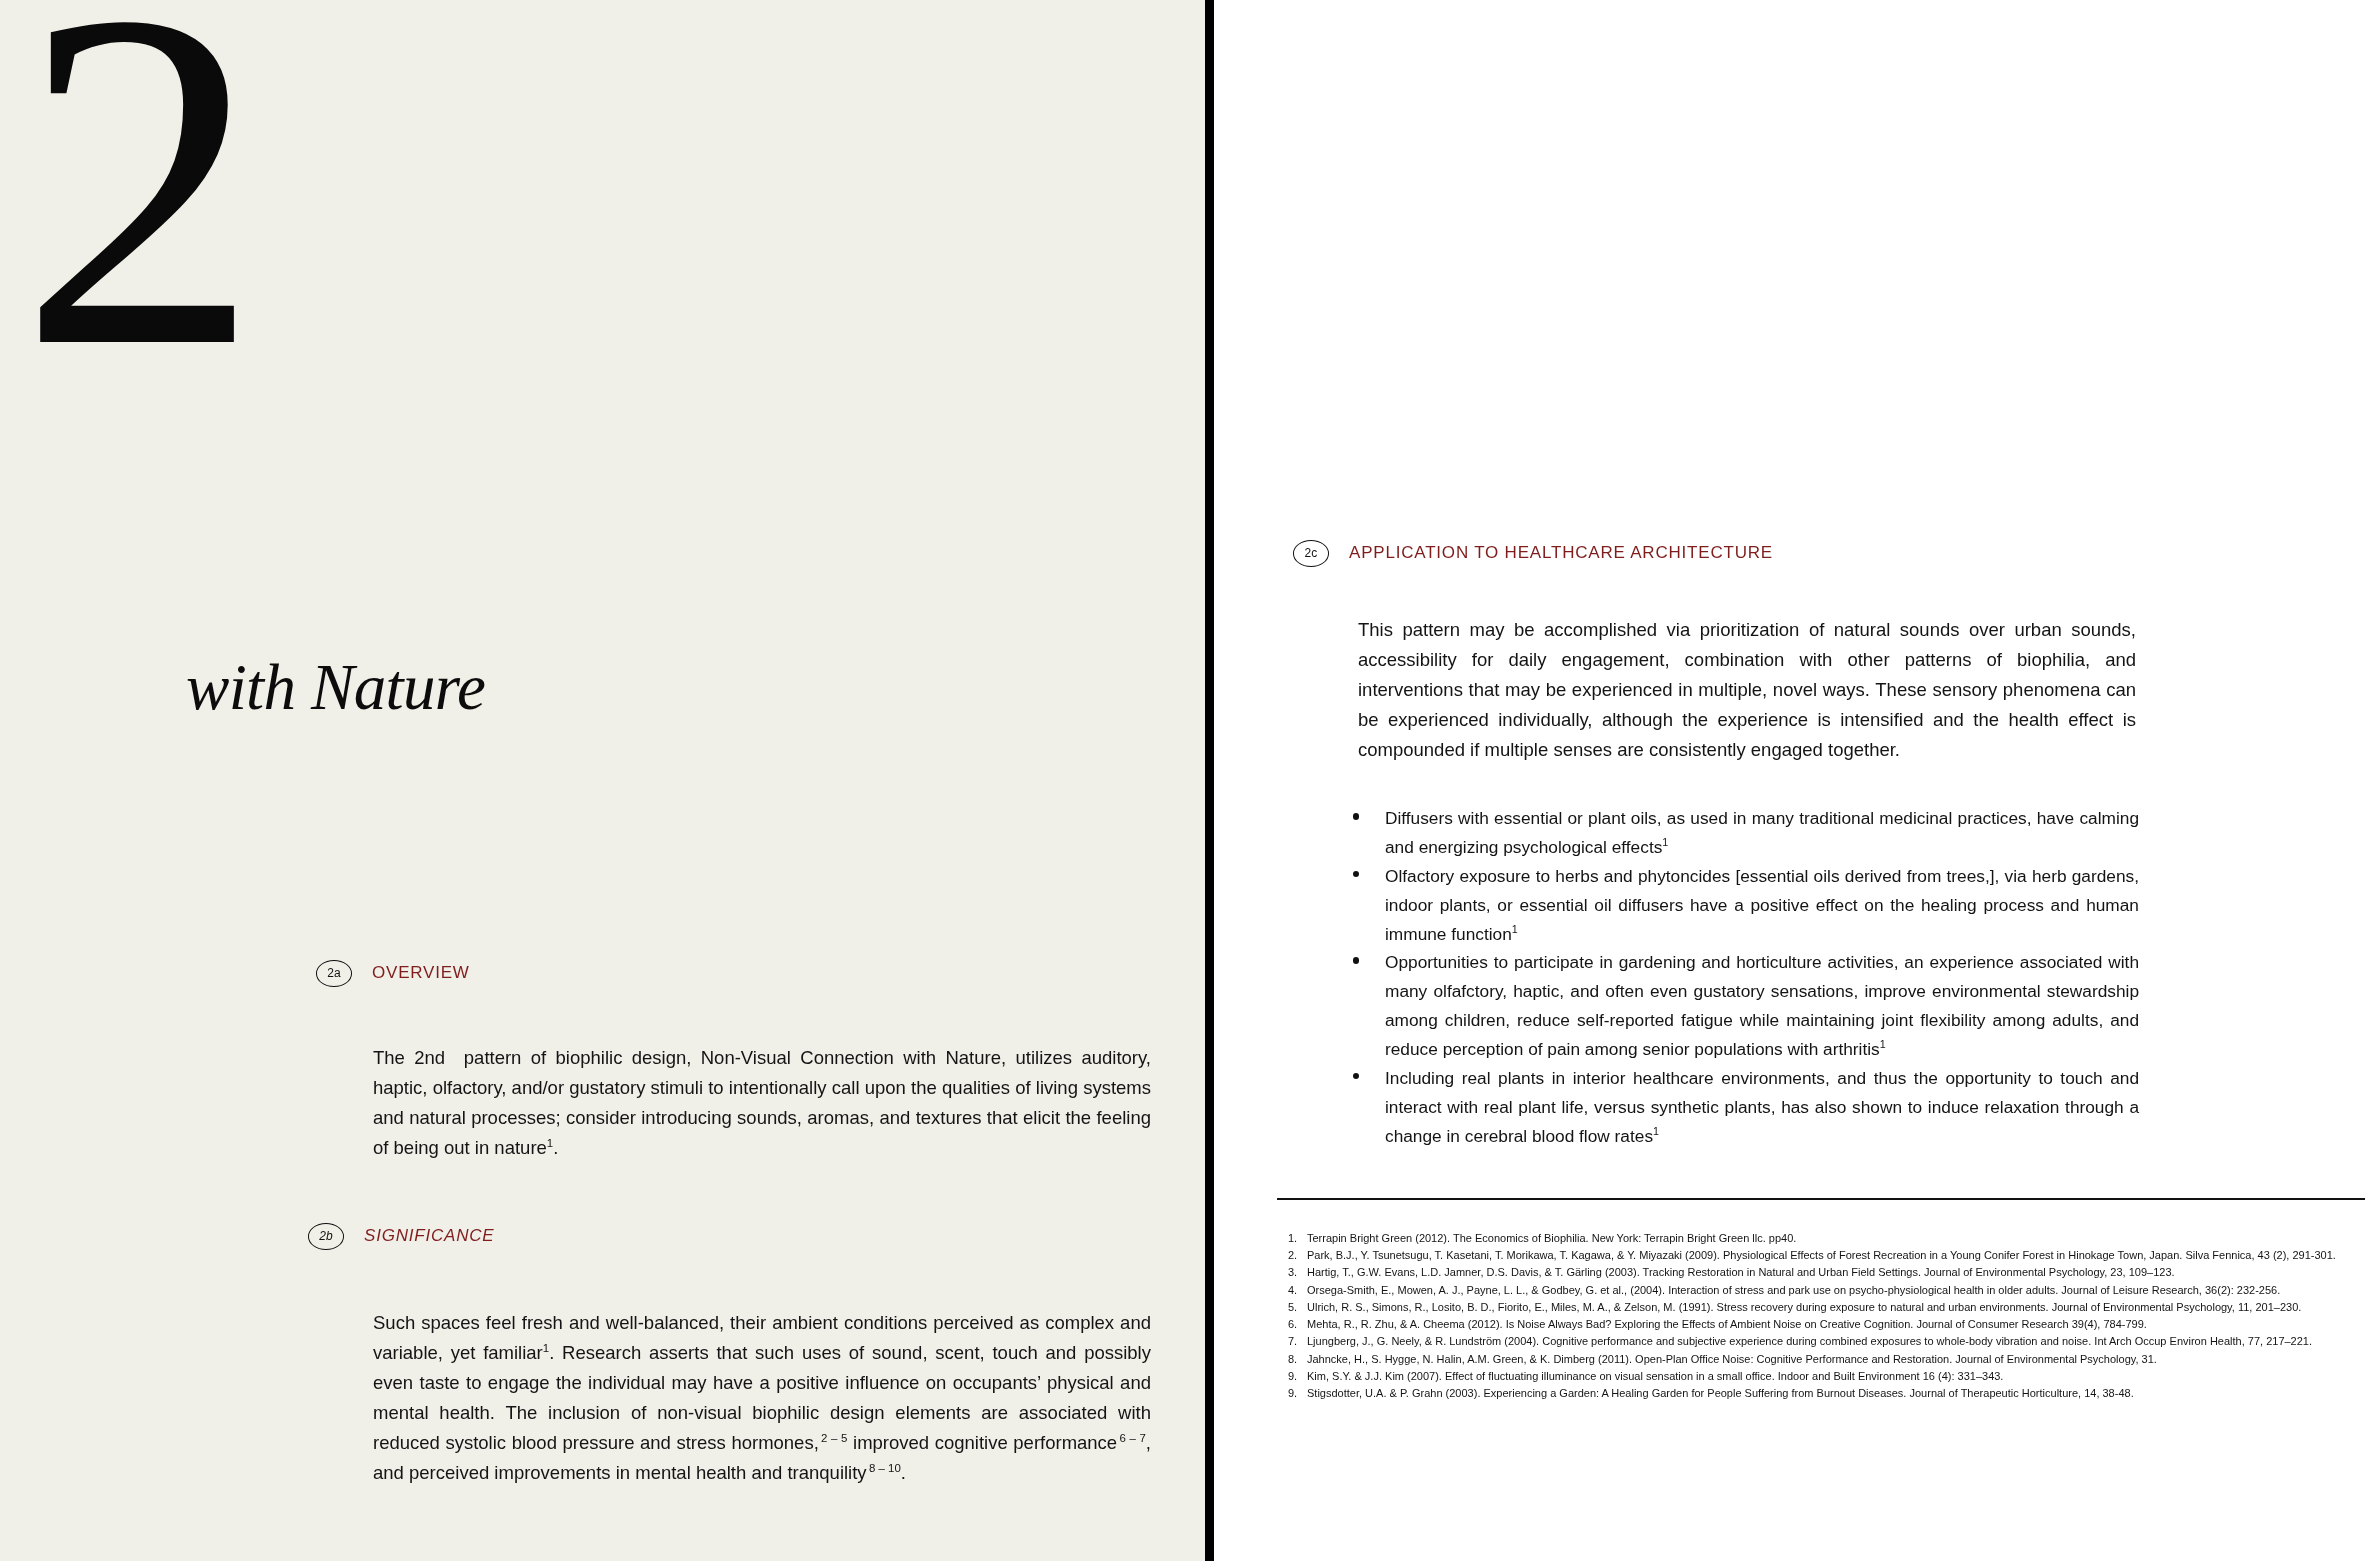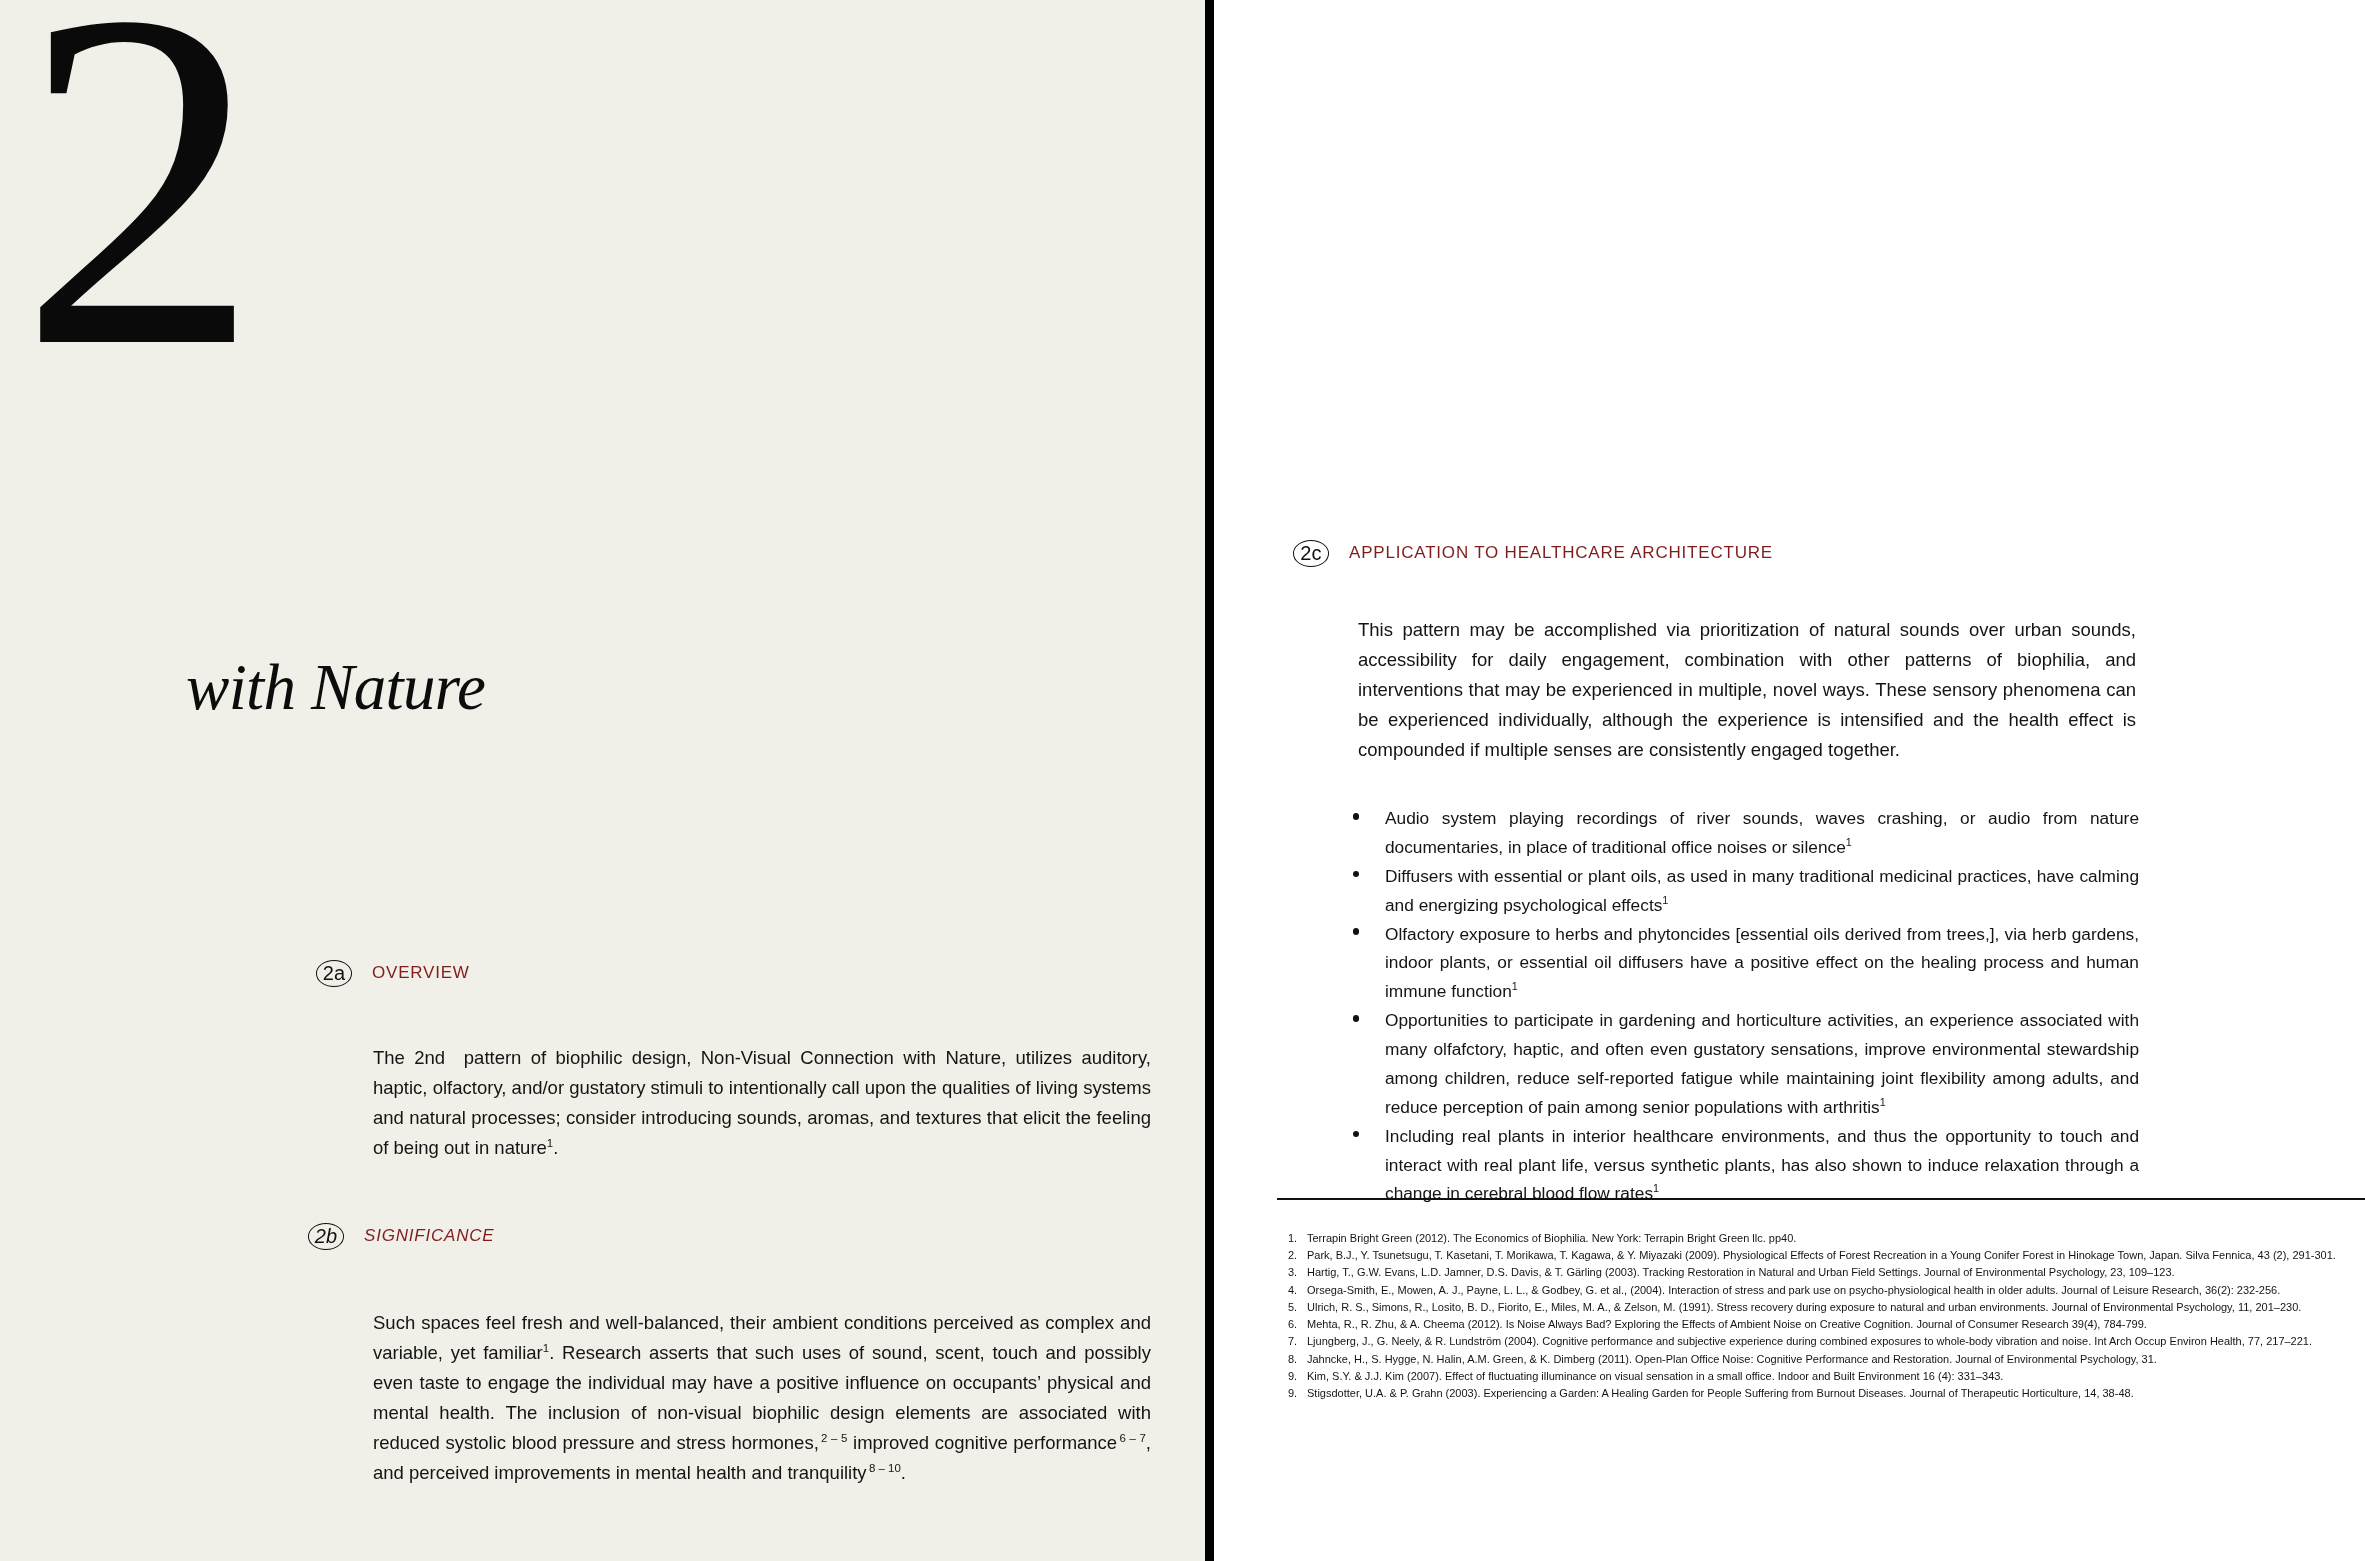--- a/index.html
+++ b/index.html
@@ -86,21 +86,21 @@
     align-items: center;
   }
   .marker {
     width: 36px;
     height: 26.5px;
     border: 1.4px solid #111111;
     border-radius: 50%;
     display: flex;
     align-items: center;
     justify-content: center;
-    font-size: 20px;
+    font-size: 12px;
     color: #111111;
     letter-spacing: 0.1px;
     box-sizing: border-box;
     flex: 0 0 auto;
   }
   .section-label {
     margin-left: 20px;
     font-size: 17px;
     letter-spacing: 0.8px;
     color: #7f1d1d;
@@ -214,21 +214,20 @@
   <div class="page-right">
 
     <div class="section-head" style="left:79px; top:540px;">
       <div class="marker">2c</div>
       <div class="section-label">APPLICATION TO HEALTHCARE ARCHITECTURE</div>
     </div>
 
     <div class="body-para" style="left:144px; top:615px; width:778px;">This pattern may be accomplished via prioritization of natural sounds over urban sounds, accessibility for daily engagement, combination with other patterns of biophilia, and interventions that may be experienced in multiple, novel ways. These sensory phenomena can be experienced individually, although the experience is intensified and the health effect is compounded if <b>multiple senses are consistently engaged together</b>.</div>
 
     <ul class="bullets" style="left:135px; top:804px; width:790px;">
-      <li><span class="dot"></span><span>Audio system playing recordings of river sounds, waves crashing, or audio from nature documentaries, in place of traditional office noises or silence<sup>1</sup></span></li>
       <li><span class="dot"></span><span>Diffusers with essential or plant oils, as used in many traditional medicinal practices, have calming and energizing psychological effects<sup>1</sup></span></li>
       <li><span class="dot"></span><span>Olfactory exposure to herbs and phytoncides [essential oils derived from trees,], via herb gardens, indoor plants, or essential oil diffusers have a positive effect on the healing process and human immune function<sup>1</sup></span></li>
       <li><span class="dot"></span><span>Opportunities to participate in gardening and horticulture activities, an experience associated with many olfafctory, haptic, and often even gustatory sensations, improve environmental stewardship among children, reduce self-reported fatigue while maintaining joint flexibility among adults, and reduce perception of pain among senior populations with arthritis<sup>1</sup></span></li>
       <li><span class="dot"></span><span>Including real plants in interior healthcare environments, and thus the opportunity to touch and interact with real plant life, versus synthetic plants, has also shown to induce relaxation through a change in cerebral blood flow rates<sup>1</sup></span></li>
     </ul>
   </div>
 
   <div class="hr"></div>
 
   <div class="refs">

